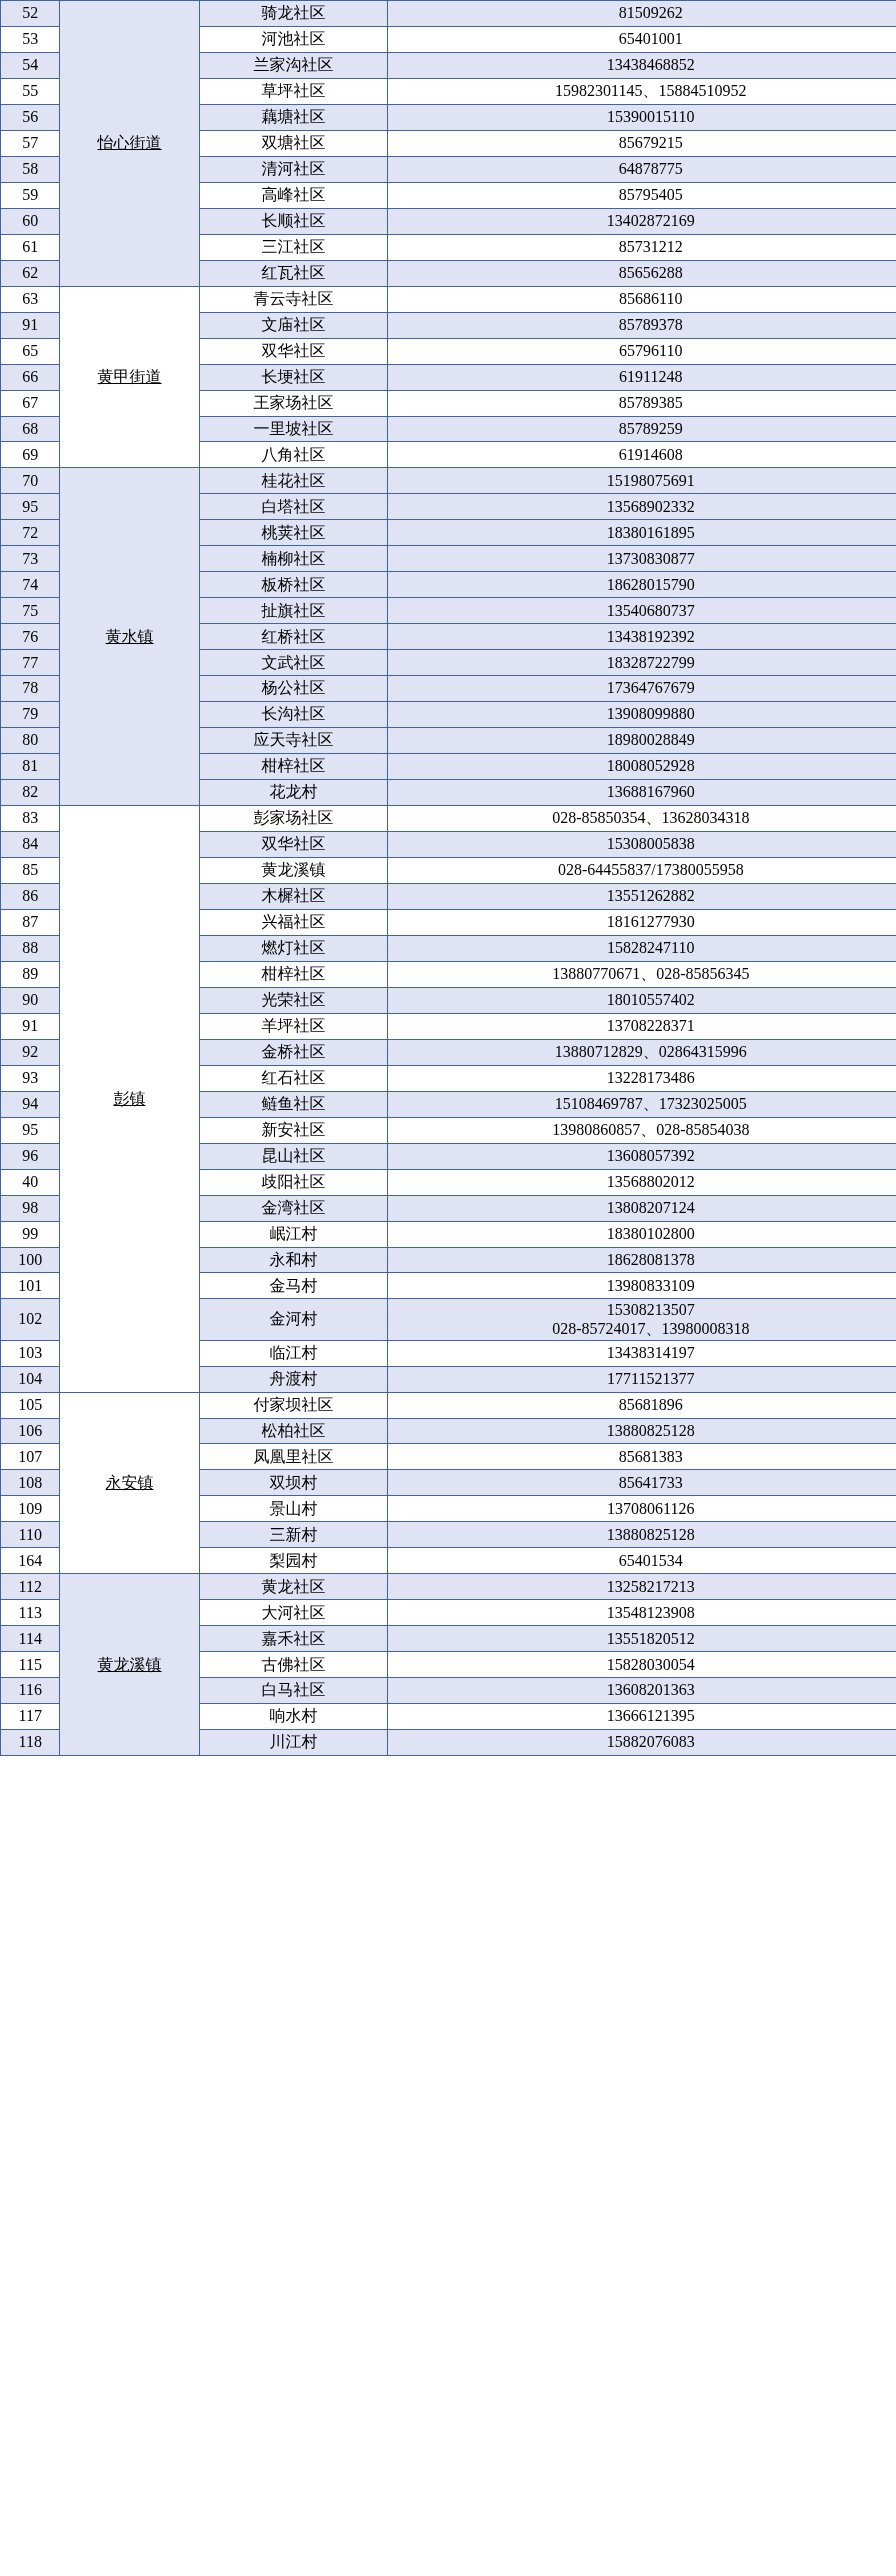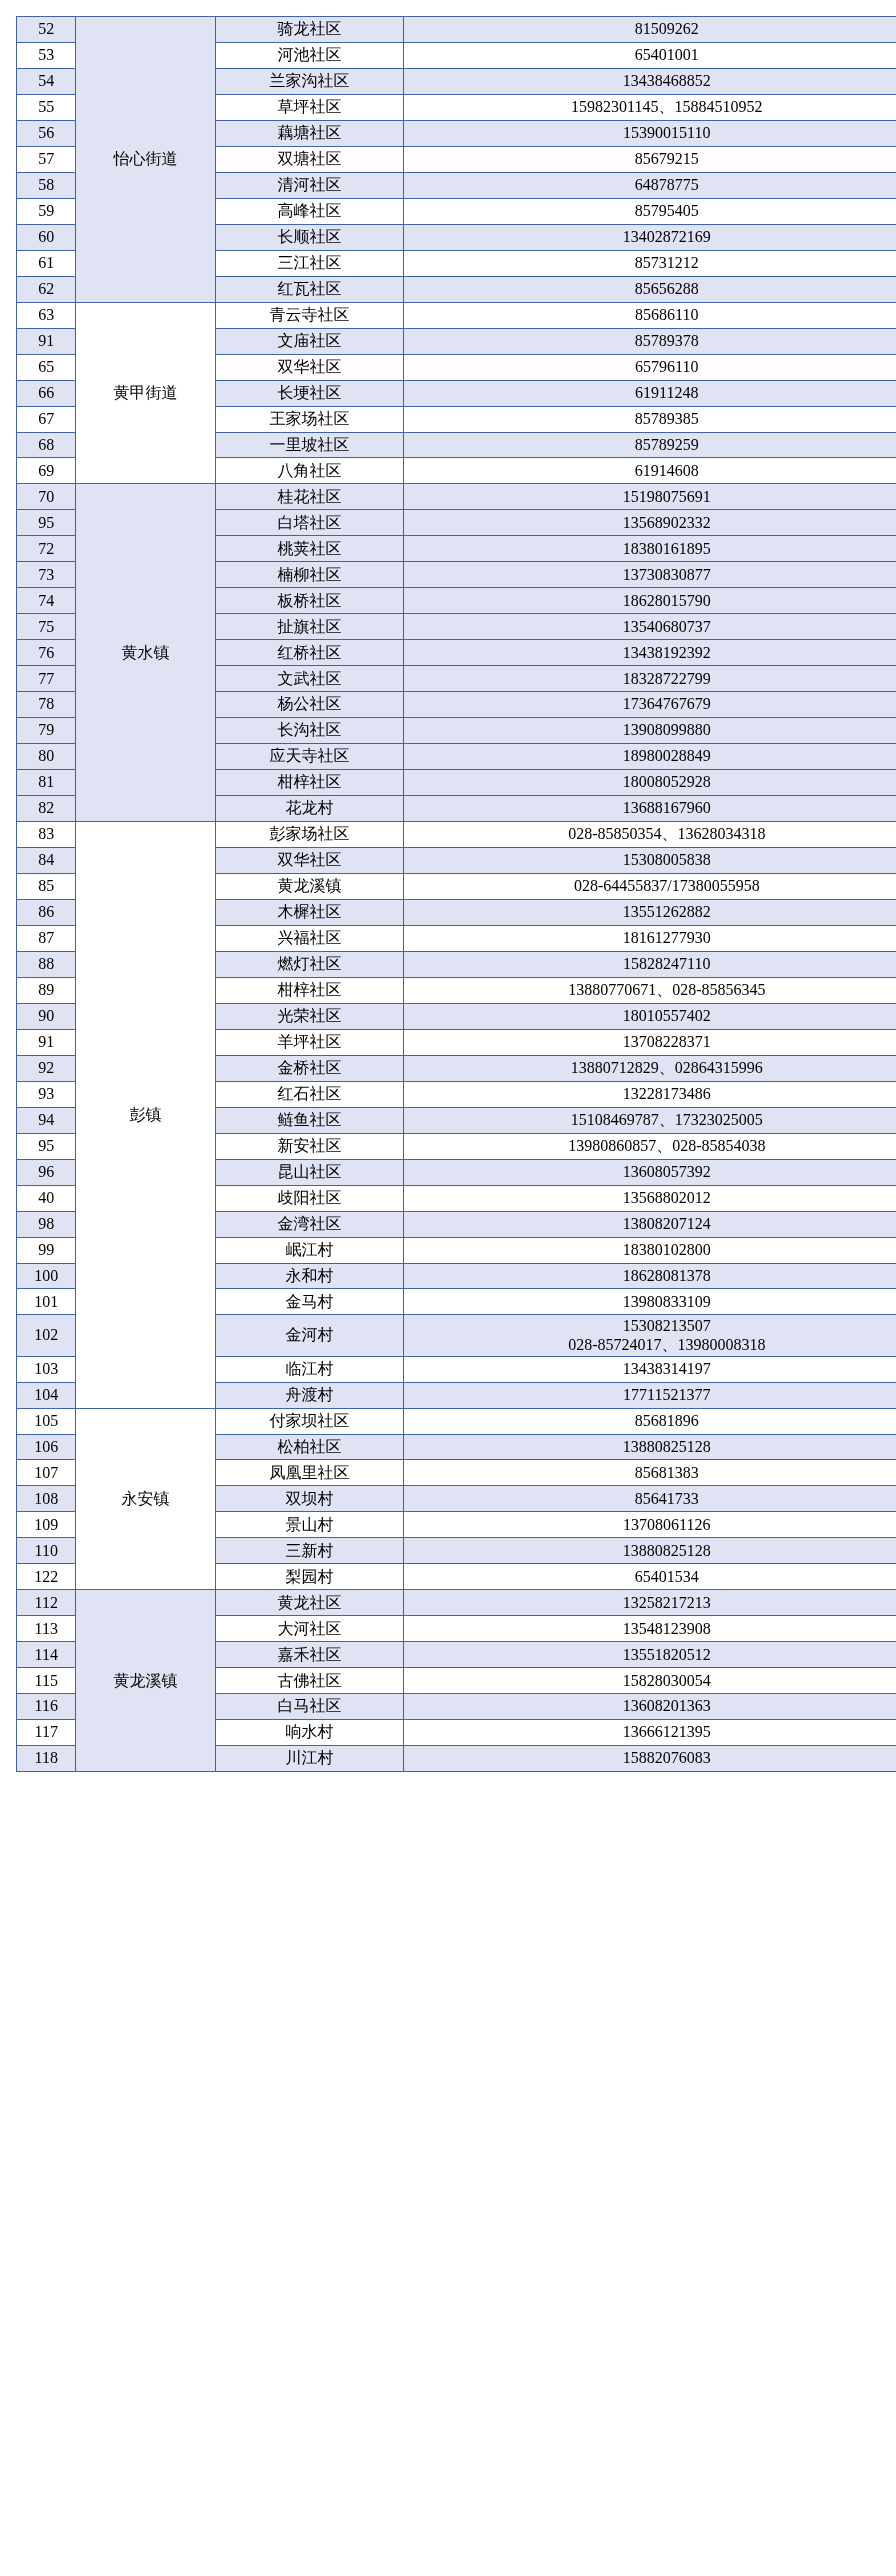--- a/index.html
+++ b/index.html
@@ -7,21 +7,21 @@
     padding: 0;
     background: #ffffff;
   }
   body {
     font-family: "Liberation Serif", "DejaVu Serif", serif;
     width: 897px;
   }
   #sheet {
     width: 897px;
     box-sizing: border-box;
-    padding: 16px;
+    padding: 0;
     border-radius: 9px;
   }
   table.contact-table {
     border-collapse: collapse;
     table-layout: fixed;
     width: 897px;
     border: 1.7px solid #1d3f8a;
   }
   table.contact-table td {
     border: 0.8px solid #4063a8;
@@ -29,21 +29,21 @@
     vertical-align: middle;
     color: #000000;
     font-size: 16px;
     line-height: 1.15;
     padding: 1.7px 1.7px;
     height: 21.6px;
     overflow: hidden;
     white-space: nowrap;
   }
   td.col-idx { width: 55px; }
-  td.col-town { width: 135px; font-size: 17.4px; }
+  td.col-town { width: 135px; font-size: 17.4px; text-decoration: underline; }
   td.col-name { width: 184px; }
   td.col-phone { width: 522px; }
   tr.row-alt td { background: #dfe3f3; }
   tr.row-plain td { background: #ffffff; }
   td.town-cell-alt { background: #dfe3f3; }
   td.town-cell-plain { background: #ffffff; }
   td.multiline {
     white-space: normal;
     line-height: 1.25;
     padding: 2.5px 1.7px;
@@ -353,21 +353,21 @@
           <td class="col-idx">109</td>
           <td class="col-name">景山村</td>
           <td class="col-phone">13708061126</td>
         </tr>
         <tr class="row-alt">
           <td class="col-idx">110</td>
           <td class="col-name">三新村</td>
           <td class="col-phone">13880825128</td>
         </tr>
         <tr class="row-plain">
-          <td class="col-idx">122</td>
+          <td class="col-idx">164</td>
           <td class="col-name">梨园村</td>
           <td class="col-phone">65401534</td>
         </tr>
         <tr class="row-alt">
           <td class="col-idx">112</td>
           <td class="col-town town-cell-alt" rowspan="7">黄龙溪镇</td>
           <td class="col-name">黄龙社区</td>
           <td class="col-phone">13258217213</td>
         </tr>
         <tr class="row-plain">

